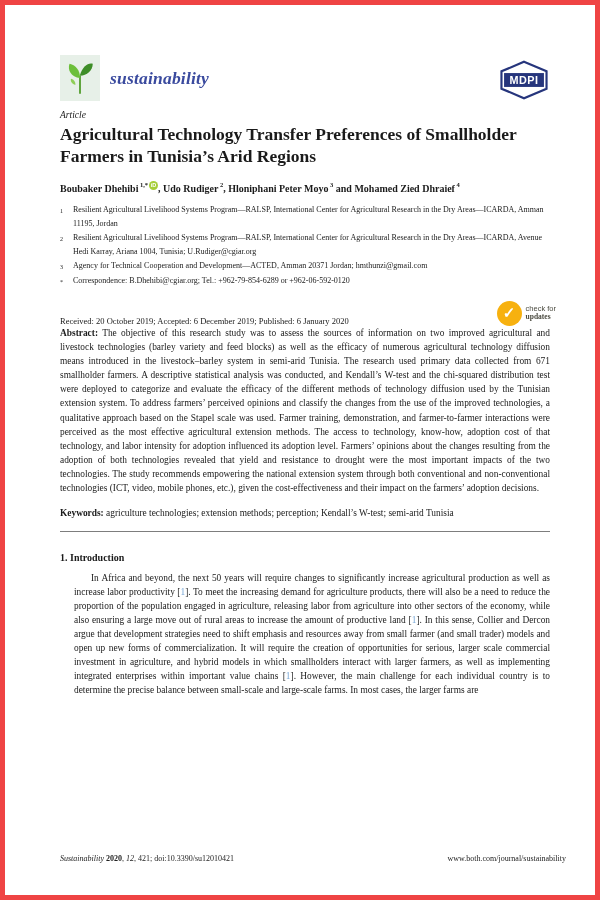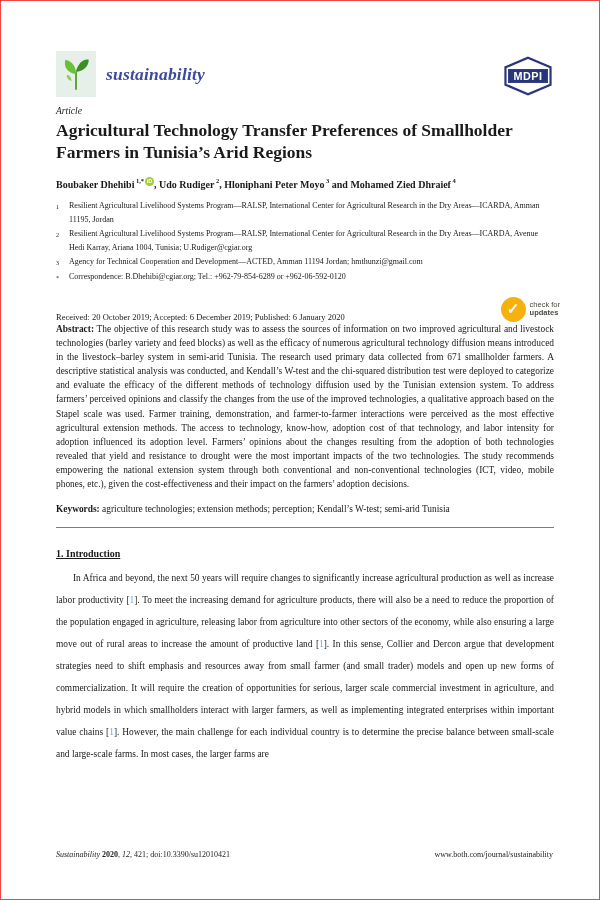--- a/index.html
+++ b/index.html
@@ -4,21 +4,21 @@
 <style>
   * { margin:0; padding:0; box-sizing:border-box; }
   html,body { width:600px; height:900px; }
   body {
     background:#ffffff;
     font-family:"Liberation Serif", serif;
     color:#1a1a1a;
     position:relative;
     overflow:hidden;
   }
-  .page { position:absolute; inset:0; background:#fff; border:1px solid #ef4444; }
+  .page { position:absolute; inset:0; background:#fff; border:5px solid #ef4444; }
   .content { padding:50px 45px 0 55px; }
 
   
   .header-row { display:flex; justify-content:space-between; align-items:flex-start; margin-bottom:6px; }
   .journal-logo { display:flex; align-items:center; gap:10px; }
   .seed-box { width:40px; height:46px; background:#e7f0e8; display:flex; align-items:center; justify-content:center; }
   .journal-name { font-size:17.5px; font-weight:bold; font-style:italic; color:#3a4a9e; letter-spacing:0.2px; }
   .mdpi-logo { margin-top:5px; }
 
   .article-label { font-style:italic; font-size:9.5px; margin-top:4px; }
@@ -35,32 +35,32 @@
   .affil-marker { width:13px; flex:none; font-size:6px; padding-top:1px; text-align:left; }
   .affil-text { flex:1; }
 
   .dates-row { display:flex; justify-content:space-between; align-items:flex-end; margin-top:12px; }
   .dates { font-size:8.5px; }
   .check-badge { display:flex; align-items:center; gap:4px; margin-right:-6px; }
   .check-circle { width:25px; height:25px; border-radius:50%; background:#f7b10f; color:#fff;
     display:flex; align-items:center; justify-content:center; font-size:15px; font-weight:bold;
     font-family:"Liberation Sans", sans-serif; }
   .check-text { font-family:"Liberation Sans", sans-serif; font-size:7.5px; line-height:8.5px; color:#4b4b40; }
-  .check-text .l2 { font-weight:bold; }
+  .check-text .l2 { font-weight:bold;font-family:Liberation Serif, serif; }
 
   .abstract { font-size:9.4px; line-height:14.15px; text-align:justify; }
   .abstract b, .keywords b { font-weight:bold; }
   .keywords { margin-top:12px; font-size:9.4px; line-height:13px; text-align:justify; }
   .rule { border:none; border-top:1.2px solid #7d7d7d; margin-top:11px; }
 
-  .section-heading { margin-top:20px; font-size:10px; font-weight:bold;text-decoration:underline; }
-  .body-text { margin-top:8px; font-size:9.4px; line-height:22px; text-align:justify; text-indent:17px; }
+  .section-heading { margin-top:20px; font-size:10px; font-weight:bold; }
+  .body-text { margin-top:8px; font-size:9.4px; line-height:14px; text-align:justify; text-indent:17px;margin-left:14px; }
   .cite { color:#7aa9d8; }
 
-  .footer { position:absolute; left:55px; right:46px; top:849px; display:flex;
+  .footer { position:absolute; left:55px; right:29px; top:849px; display:flex;
     justify-content:space-between; font-size:8px; color:#222; }
   .f-ital { font-style:italic; }
   .f-bold { font-weight:bold; }
 </style>
 </head>
 <body>
 
 <div class="page">
   <div class="content">
 
@@ -94,21 +94,21 @@
       <div class="affil">
         <span class="affil-marker">1</span>
         <span class="affil-text">Resilient Agricultural Livelihood Systems Program—RALSP, International Center for Agricultural Research in the Dry Areas—ICARDA, Amman 11195, Jordan</span>
       </div>
       <div class="affil">
         <span class="affil-marker">2</span>
         <span class="affil-text">Resilient Agricultural Livelihood Systems Program—RALSP, International Center for Agricultural Research in the Dry Areas—ICARDA, Avenue Hedi Karray, Ariana 1004, Tunisia; U.Rudiger@cgiar.org</span>
       </div>
       <div class="affil">
         <span class="affil-marker">3</span>
-        <span class="affil-text">Agency for Technical Cooperation and Development—ACTED, Amman 11194 Jordan; hmthunzi@gmail.com</span>
+        <span class="affil-text">Agency for Technical Cooperation and Development—ACTED, Amman 20371 Jordan; hmthunzi@gmail.com</span>
       </div>
       <div class="affil">
         <span class="affil-marker">*</span>
         <span class="affil-text">Correspondence: B.Dhehibi@cgiar.org; Tel.: +962-79-854-6289 or +962-06-592-0120</span>
       </div>
     </div>
 
     <div class="dates-row">
       <span class="dates">Received: 20 October 2019; Accepted: 6 December 2019; Published: 6 January 2020</span>
       <span class="check-badge">

